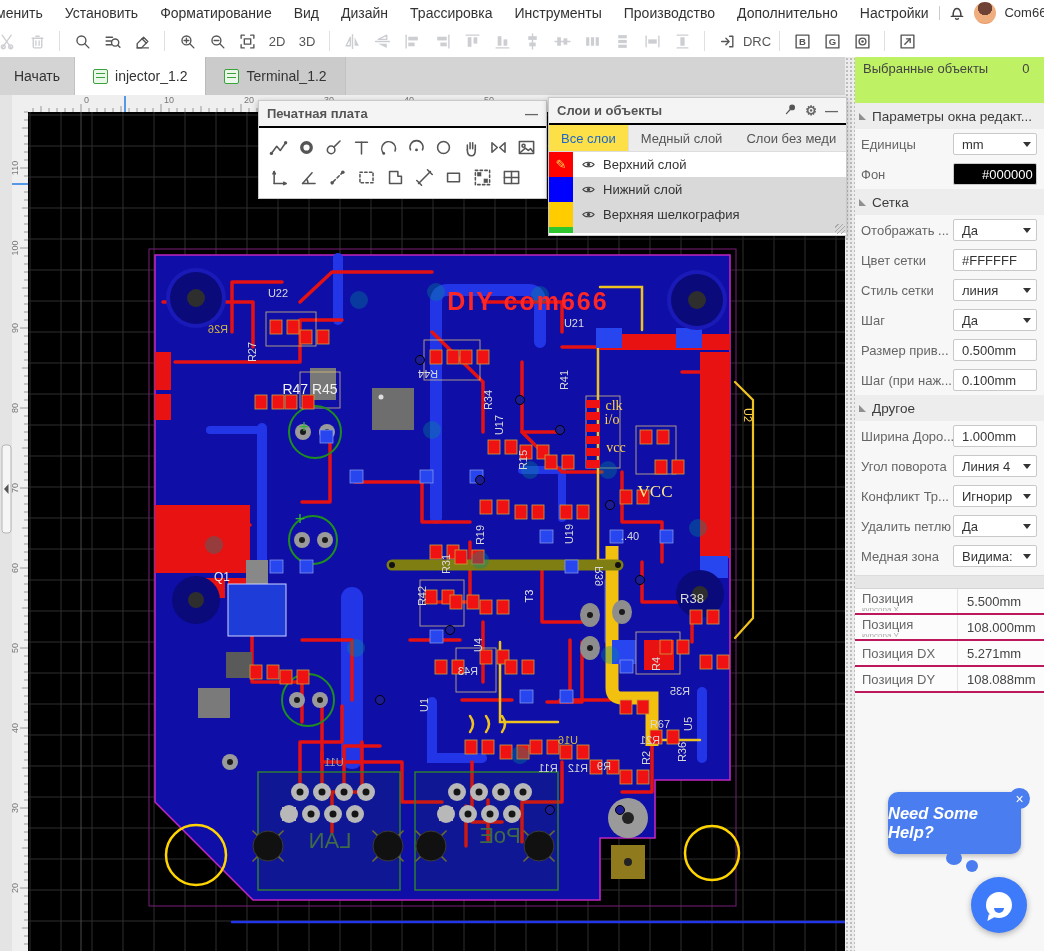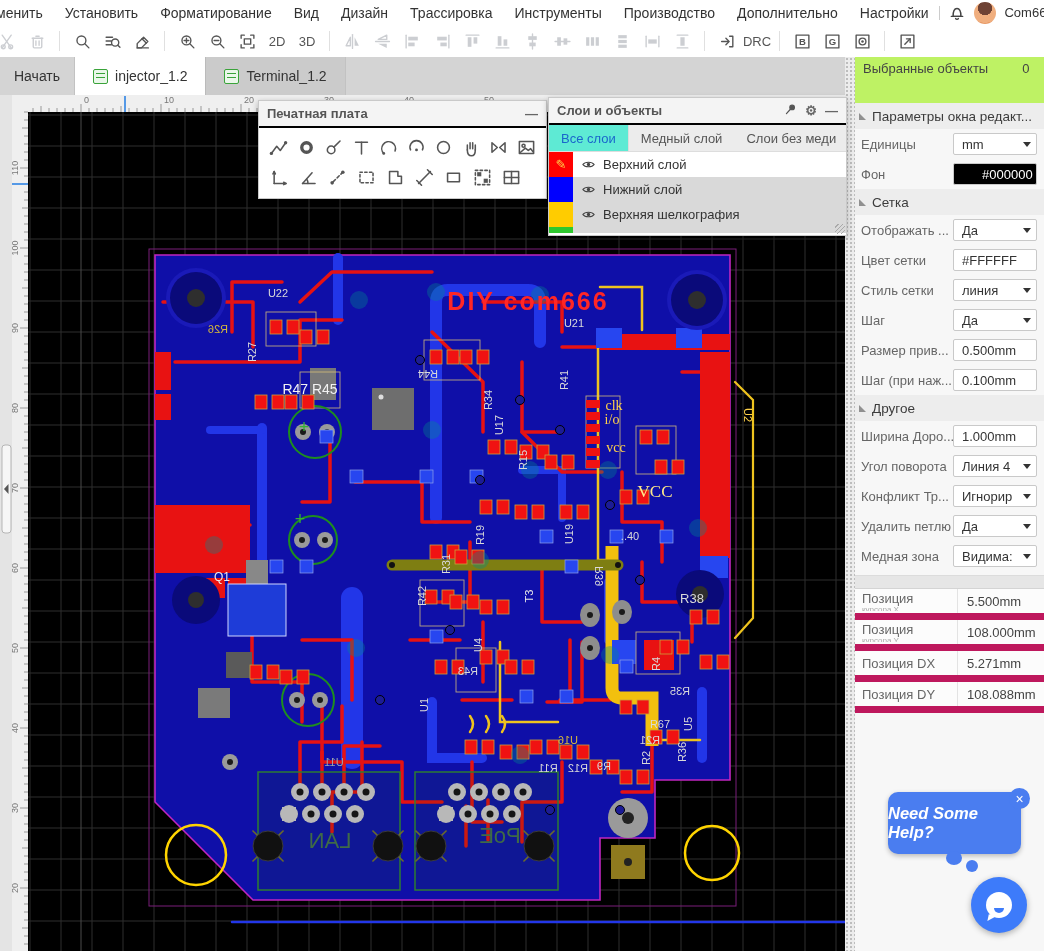--- a/index.html
+++ b/index.html
@@ -42,41 +42,41 @@
   .srow{display:flex;align-items:center;height:30px;padding:0 4px 0 6px;}
   .srow .lbl{width:92px;white-space:nowrap;overflow:hidden;color:#666;}
   .ssec{height:26px;display:flex;align-items:center;gap:6px;background:#ededed;color:#3c3c3c;font-size:13.5px;padding-left:4px;}
   .tri{width:0;height:0;border-left:7px solid #909090;border-top:7px solid transparent;display:inline-block;}
   .ctrl{width:84px;height:22px;border:1px solid #c9c9c9;border-radius:2px;background:#fff;display:flex;align-items:center;
         font-size:13px;color:#333;padding:0 4px 0 8px;box-sizing:border-box;position:relative;white-space:nowrap;overflow:hidden;}
   .ctrl.sel:after{content:"";position:absolute;right:5px;top:8px;border-left:4.5px solid transparent;border-right:4.5px solid transparent;border-top:5.5px solid #333;}
   .ctrl.dark{background:#000;color:#fff;justify-content:flex-start;padding-left:28px;}
   #gapband{height:12px;background:#e6e6e6;border-top:1px solid #dcdcdc;border-bottom:1px solid #d4d4d4;margin-top:4px;}
   #postable{background:#fcfcfc;}
-  .prow{display:flex;border-bottom:7px solid #be185d;min-height:24px;align-items:center;}
+  .prow{display:flex;border-bottom:2px solid #be185d;min-height:24px;align-items:center;}
   .prow .pl{width:95px;padding-left:7px;color:#666;}
   .prow .pl .sub{height:5px;overflow:hidden;font-size:8px;color:#aaa;line-height:8px;}
   .prow .pv{flex:1;border-left:1px solid #e3e3e3;padding-left:9px;color:#444;align-self:stretch;display:flex;align-items:center;}
   
   #canvas{position:absolute;left:0;top:95px;width:845px;height:856px;background:#000;}
   #cansvg{position:absolute;left:0;top:0;}
   
   .fpanel{position:absolute;background:#fff;border:1px solid #c9c9c9;box-shadow:0 2px 6px rgba(0,0,0,.28);z-index:5;}
   .fphead{height:25px;background:#f4f4f4;border-bottom:2px solid #000000;display:flex;align-items:center;
           font-size:13px;color:#555;padding:0 8px;cursor:move;font-weight:bold;}
   .fphead .hicons{margin-left:auto;display:flex;align-items:center;gap:8px;color:#666;}
   .hico{cursor:pointer;font-size:13px;line-height:13px;}
   #pcbtools{left:258px;top:100px;width:287px;}
   #pcbtools .fpbody{padding:4px 6px 6px 6px;}
   .toolrow{display:flex;}
   .ptool{width:29px;height:30px;display:flex;align-items:center;justify-content:center;color:#555;cursor:pointer;border-radius:3px;}
   #layers{left:548px;top:97px;width:297px;height:137px;overflow:hidden;}
   #ltabs{display:flex;height:26px;background:#ececec;border-bottom:1px solid #ddd;font-size:13px;}
   .ltab{padding:0 12px;display:flex;align-items:center;color:#555;cursor:pointer;white-space:nowrap;}
-  .ltab.on{background:#5eead4;color:#1a66cc;border-right:1px solid #ddd;}
+  .ltab.on{background:#fde047;color:#1a66cc;border-right:1px solid #ddd;}
   .lrow{display:flex;align-items:center;height:25px;font-size:13px;color:#333;cursor:pointer;}
   .lrow.shade{background:#d9d9d9;}
   .lsw{width:24px;height:25px;display:flex;align-items:center;justify-content:center;color:#ffd24a;font-size:13px;}
   .leye{width:30px;display:flex;justify-content:center;color:#444;}
   .resz{position:absolute;right:1px;bottom:1px;width:10px;height:10px;
         background:repeating-linear-gradient(135deg,transparent 0 2px,#aaa 2px 3px);}
   
   #helpbubble{position:absolute;left:888px;top:792px;width:133px;height:62px;background:#4a7df0;border-radius:10px;
               display:flex;align-items:center;justify-content:center;z-index:6;box-shadow:0 2px 5px rgba(0,0,0,.25);}
   #helpbubble span{color:#fff;font-size:16.5px;font-style:italic;font-weight:bold;}

